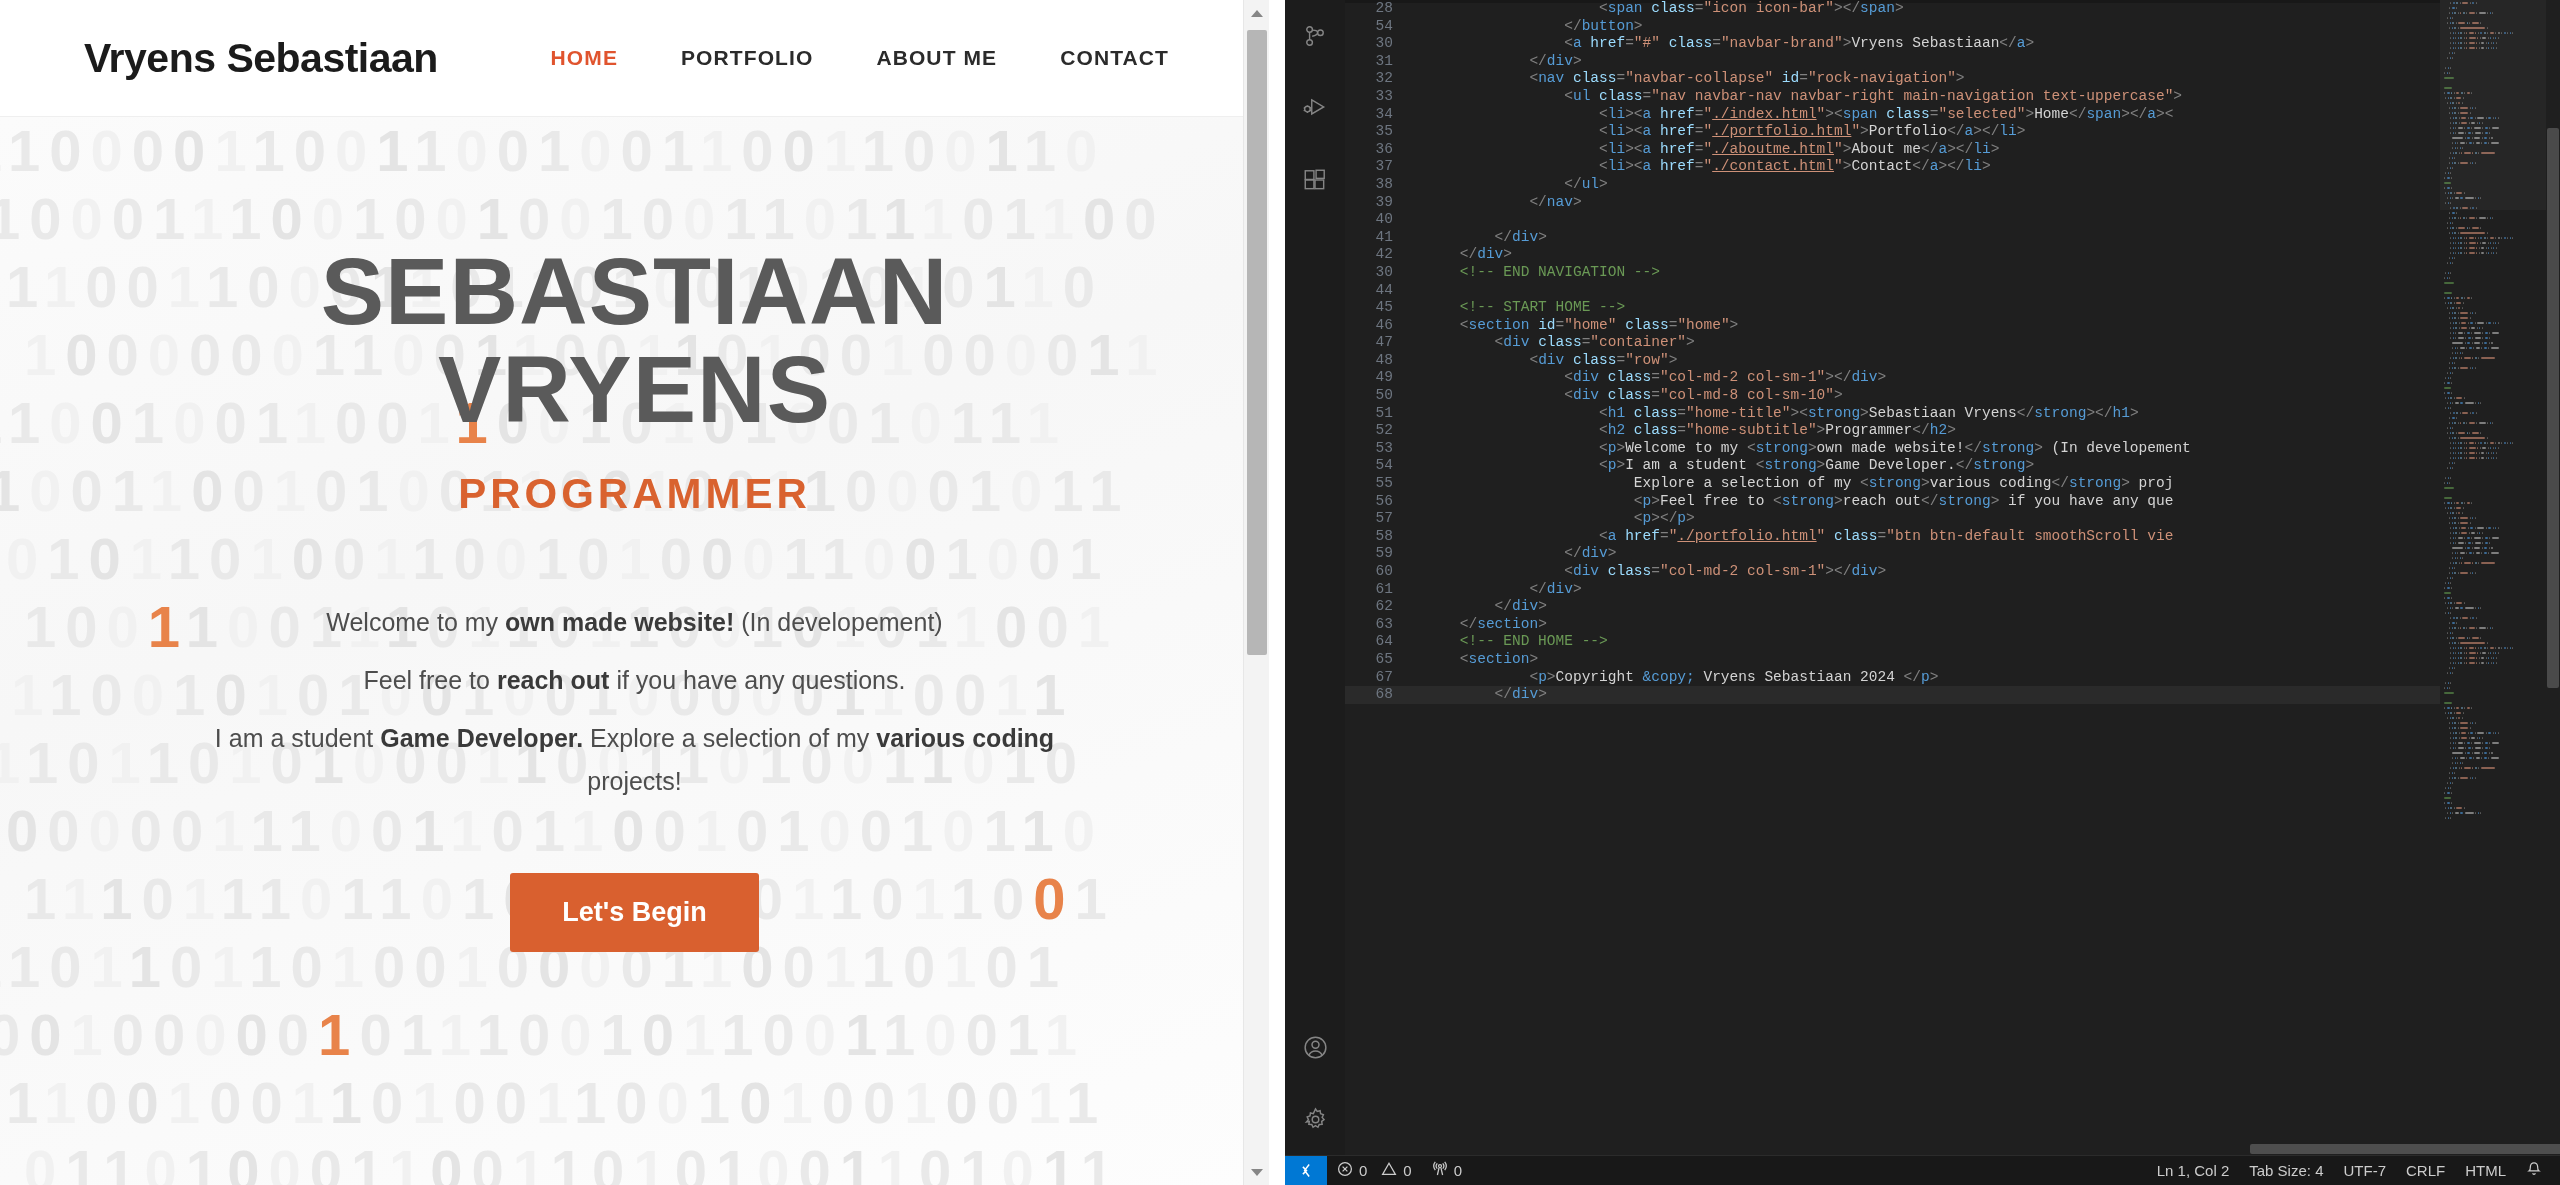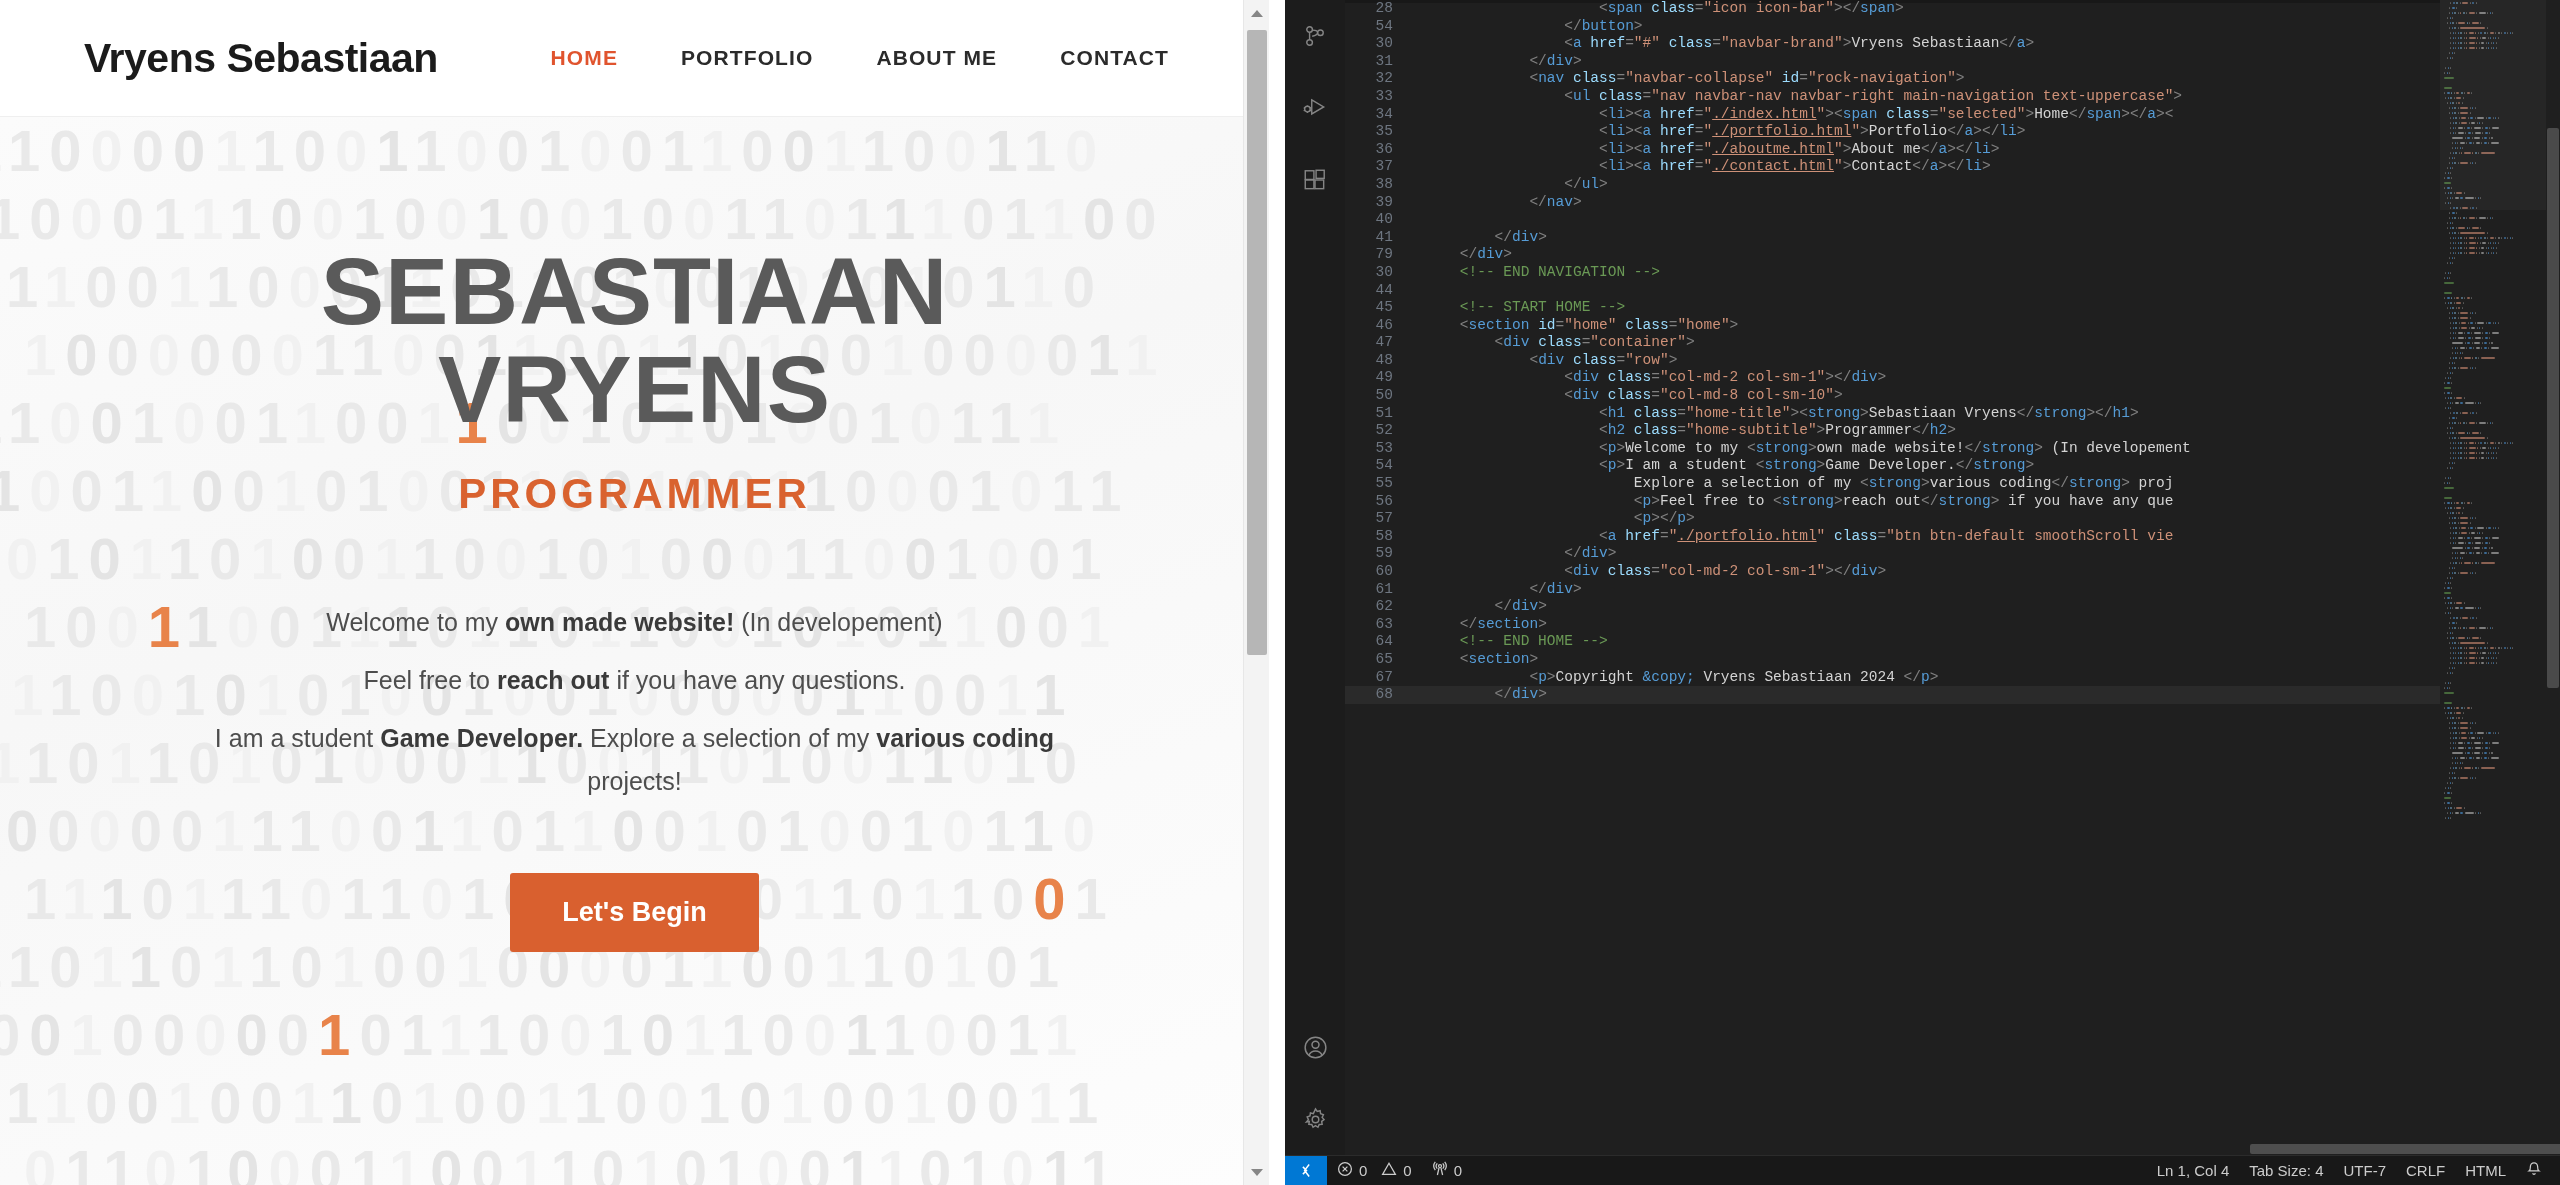--- a/index.html
+++ b/index.html
@@ -340,21 +340,21 @@
             <div class="cline"><span class="lnum">32</span><span class="ctext"><span class="t-punc">            &lt;</span><span class="t-tag">nav</span><span class="t-attr"> class</span><span class="t-punc">=</span><span class="t-str">"navbar-collapse"</span><span class="t-attr"> id</span><span class="t-punc">=</span><span class="t-str">"rock-navigation"</span><span class="t-punc">&gt;</span></span></div>
             <div class="cline"><span class="lnum">33</span><span class="ctext"><span class="t-punc">                &lt;</span><span class="t-tag">ul</span><span class="t-attr"> class</span><span class="t-punc">=</span><span class="t-str">"nav navbar-nav navbar-right main-navigation text-uppercase"</span><span class="t-punc">&gt;</span></span></div>
             <div class="cline"><span class="lnum">34</span><span class="ctext"><span class="t-punc">                    &lt;</span><span class="t-tag">li</span><span class="t-punc">&gt;&lt;</span><span class="t-tag">a</span><span class="t-attr"> href</span><span class="t-punc">=</span><span class="t-str">"</span><span class="t-link">./index.html</span><span class="t-str">"</span><span class="t-punc">&gt;&lt;</span><span class="t-tag">span</span><span class="t-attr"> class</span><span class="t-punc">=</span><span class="t-str">"selected"</span><span class="t-punc">&gt;</span><span class="t-txt">Home</span><span class="t-punc">&lt;/</span><span class="t-tag">span</span><span class="t-punc">&gt;&lt;/</span><span class="t-tag">a</span><span class="t-punc">&gt;&lt;</span></span></div>
             <div class="cline"><span class="lnum">35</span><span class="ctext"><span class="t-punc">                    &lt;</span><span class="t-tag">li</span><span class="t-punc">&gt;&lt;</span><span class="t-tag">a</span><span class="t-attr"> href</span><span class="t-punc">=</span><span class="t-str">"</span><span class="t-link">./portfolio.html</span><span class="t-str">"</span><span class="t-punc">&gt;</span><span class="t-txt">Portfolio</span><span class="t-punc">&lt;/</span><span class="t-tag">a</span><span class="t-punc">&gt;&lt;/</span><span class="t-tag">li</span><span class="t-punc">&gt;</span></span></div>
             <div class="cline"><span class="lnum">36</span><span class="ctext"><span class="t-punc">                    &lt;</span><span class="t-tag">li</span><span class="t-punc">&gt;&lt;</span><span class="t-tag">a</span><span class="t-attr"> href</span><span class="t-punc">=</span><span class="t-str">"</span><span class="t-link">./aboutme.html</span><span class="t-str">"</span><span class="t-punc">&gt;</span><span class="t-txt">About me</span><span class="t-punc">&lt;/</span><span class="t-tag">a</span><span class="t-punc">&gt;&lt;/</span><span class="t-tag">li</span><span class="t-punc">&gt;</span></span></div>
             <div class="cline"><span class="lnum">37</span><span class="ctext"><span class="t-punc">                    &lt;</span><span class="t-tag">li</span><span class="t-punc">&gt;&lt;</span><span class="t-tag">a</span><span class="t-attr"> href</span><span class="t-punc">=</span><span class="t-str">"</span><span class="t-link">./contact.html</span><span class="t-str">"</span><span class="t-punc">&gt;</span><span class="t-txt">Contact</span><span class="t-punc">&lt;/</span><span class="t-tag">a</span><span class="t-punc">&gt;&lt;/</span><span class="t-tag">li</span><span class="t-punc">&gt;</span></span></div>
             <div class="cline"><span class="lnum">38</span><span class="ctext"><span class="t-punc">                &lt;/</span><span class="t-tag">ul</span><span class="t-punc">&gt;</span></span></div>
             <div class="cline"><span class="lnum">39</span><span class="ctext"><span class="t-punc">            &lt;/</span><span class="t-tag">nav</span><span class="t-punc">&gt;</span></span></div>
             <div class="cline"><span class="lnum">40</span><span class="ctext"></span></div>
             <div class="cline"><span class="lnum">41</span><span class="ctext"><span class="t-punc">        &lt;/</span><span class="t-tag">div</span><span class="t-punc">&gt;</span></span></div>
-            <div class="cline"><span class="lnum">79</span><span class="ctext"><span class="t-punc">    &lt;/</span><span class="t-tag">div</span><span class="t-punc">&gt;</span></span></div>
+            <div class="cline"><span class="lnum">42</span><span class="ctext"><span class="t-punc">    &lt;/</span><span class="t-tag">div</span><span class="t-punc">&gt;</span></span></div>
             <div class="cline"><span class="lnum">30</span><span class="ctext"><span class="t-com">    &lt;!-- END NAVIGATION --&gt;</span></span></div>
             <div class="cline"><span class="lnum">44</span><span class="ctext"></span></div>
             <div class="cline"><span class="lnum">45</span><span class="ctext"><span class="t-com">    &lt;!-- START HOME --&gt;</span></span></div>
             <div class="cline"><span class="lnum">46</span><span class="ctext"><span class="t-punc">    &lt;</span><span class="t-tag">section</span><span class="t-attr"> id</span><span class="t-punc">=</span><span class="t-str">"home"</span><span class="t-attr"> class</span><span class="t-punc">=</span><span class="t-str">"home"</span><span class="t-punc">&gt;</span></span></div>
             <div class="cline"><span class="lnum">47</span><span class="ctext"><span class="t-punc">        &lt;</span><span class="t-tag">div</span><span class="t-attr"> class</span><span class="t-punc">=</span><span class="t-str">"container"</span><span class="t-punc">&gt;</span></span></div>
             <div class="cline"><span class="lnum">48</span><span class="ctext"><span class="t-punc">            &lt;</span><span class="t-tag">div</span><span class="t-attr"> class</span><span class="t-punc">=</span><span class="t-str">"row"</span><span class="t-punc">&gt;</span></span></div>
             <div class="cline"><span class="lnum">49</span><span class="ctext"><span class="t-punc">                &lt;</span><span class="t-tag">div</span><span class="t-attr"> class</span><span class="t-punc">=</span><span class="t-str">"col-md-2 col-sm-1"</span><span class="t-punc">&gt;&lt;/</span><span class="t-tag">div</span><span class="t-punc">&gt;</span></span></div>
             <div class="cline"><span class="lnum">50</span><span class="ctext"><span class="t-punc">                &lt;</span><span class="t-tag">div</span><span class="t-attr"> class</span><span class="t-punc">=</span><span class="t-str">"col-md-8 col-sm-10"</span><span class="t-punc">&gt;</span></span></div>
             <div class="cline"><span class="lnum">51</span><span class="ctext"><span class="t-punc">                    &lt;</span><span class="t-tag">h1</span><span class="t-attr"> class</span><span class="t-punc">=</span><span class="t-str">"home-title"</span><span class="t-punc">&gt;&lt;</span><span class="t-tag">strong</span><span class="t-punc">&gt;</span><span class="t-txt">Sebastiaan Vryens</span><span class="t-punc">&lt;/</span><span class="t-tag">strong</span><span class="t-punc">&gt;&lt;/</span><span class="t-tag">h1</span><span class="t-punc">&gt;</span></span></div>
             <div class="cline"><span class="lnum">52</span><span class="ctext"><span class="t-punc">                    &lt;</span><span class="t-tag">h2</span><span class="t-attr"> class</span><span class="t-punc">=</span><span class="t-str">"home-subtitle"</span><span class="t-punc">&gt;</span><span class="t-txt">Programmer</span><span class="t-punc">&lt;/</span><span class="t-tag">h2</span><span class="t-punc">&gt;</span></span></div>
@@ -1870,21 +1870,21 @@
       <div class="sb-item">
         <span class="sb-ico">
           <svg width="16" height="16" viewBox="0 0 16 16">
               <circle cx="8" cy="5" r="1.5"></circle>
               <path d="M5.3 2.3a4 4 0 000 5.4M10.7 2.3a4 4 0 010 5.4M3.3 .9a6.6 6.6 0 000 8.2M12.7 .9a6.6 6.6 0 010 8.2M7 7l-1.6 7M9 7l1.6 7"></path>
             </svg>
         </span>
         <span>0</span>
       </div>
       <div class="sb-right">
-        <div class="sb-item">Ln 1, Col 4</div>
+        <div class="sb-item">Ln 1, Col 2</div>
         <div class="sb-item">Tab Size: 4</div>
         <div class="sb-item">UTF-7</div>
         <div class="sb-item">CRLF</div>
         <div class="sb-item">HTML</div>
         <div class="sb-item" style="padding-right:18px">
           <span class="sb-ico">
             <svg width="16" height="16" viewBox="0 0 16 16">
                 <path d="M8 1.8c-2.2 0-3.6 1.6-3.6 3.8 0 3.4-1.2 4.2-1.2 4.2h9.6s-1.2-.8-1.2-4.2c0-2.2-1.4-3.8-3.6-3.8z"></path>
                 <path d="M6.6 12.3a1.5 1.5 0 002.8 0"></path>
               </svg>

